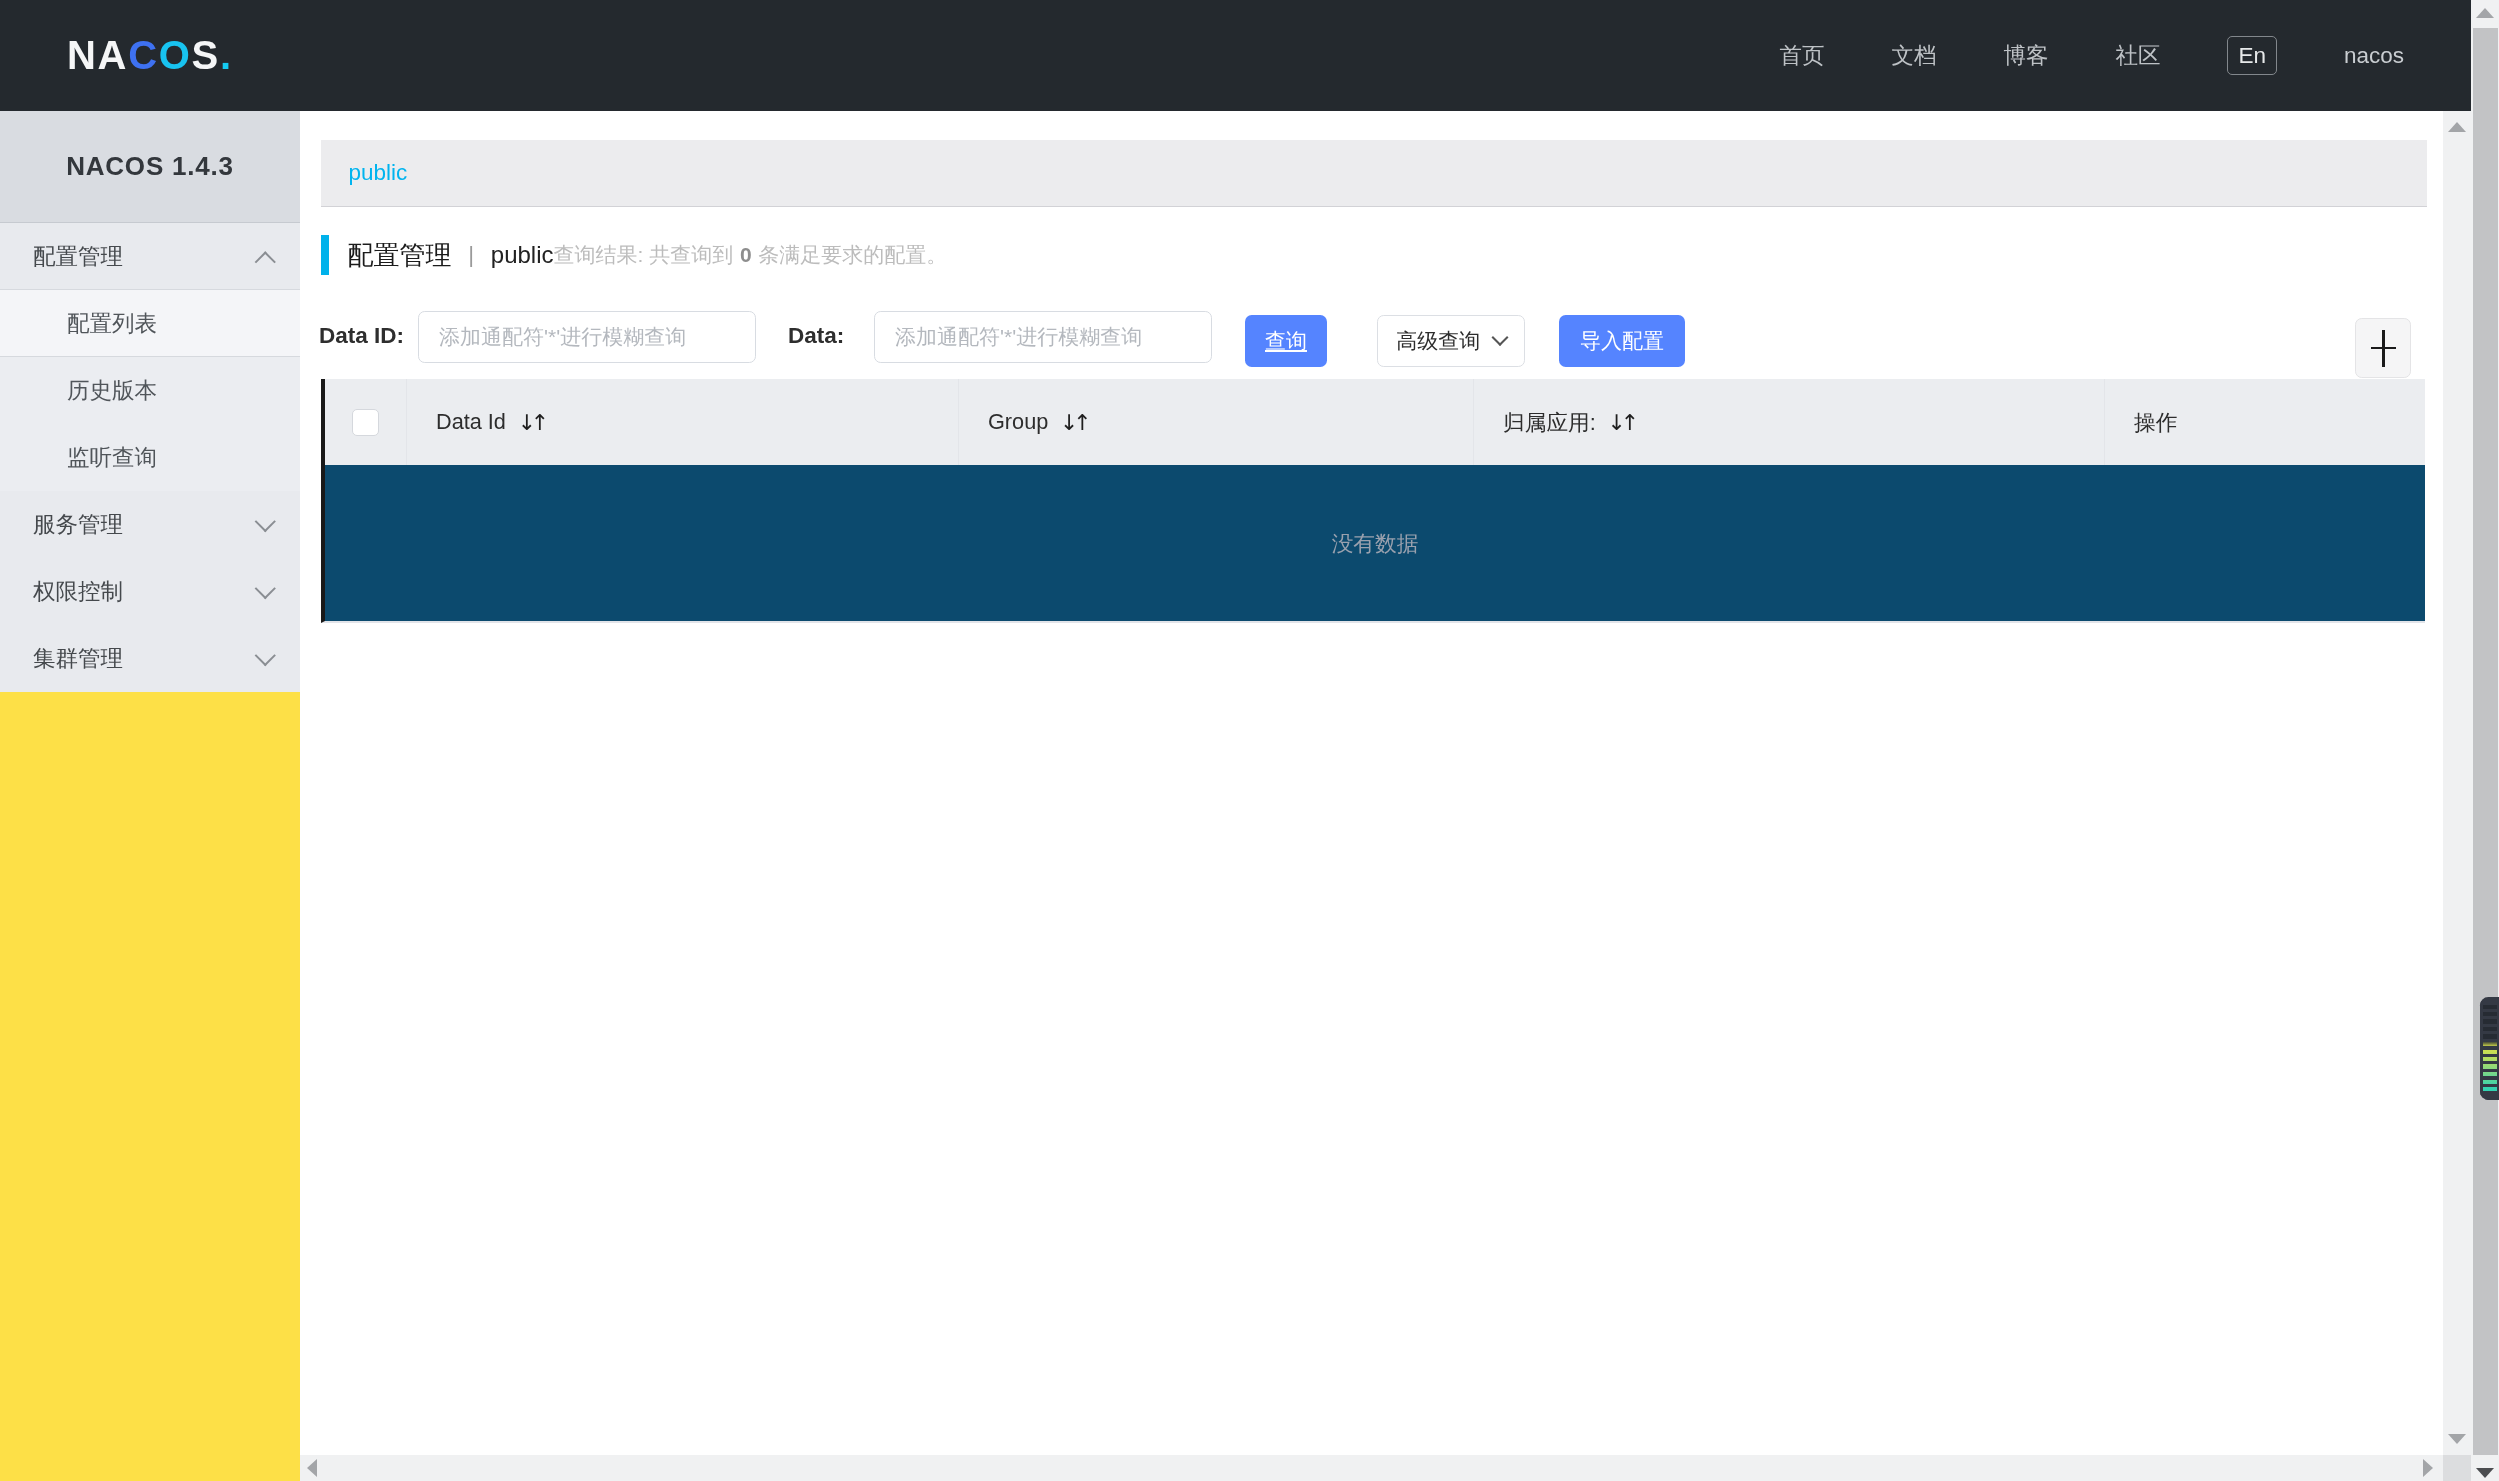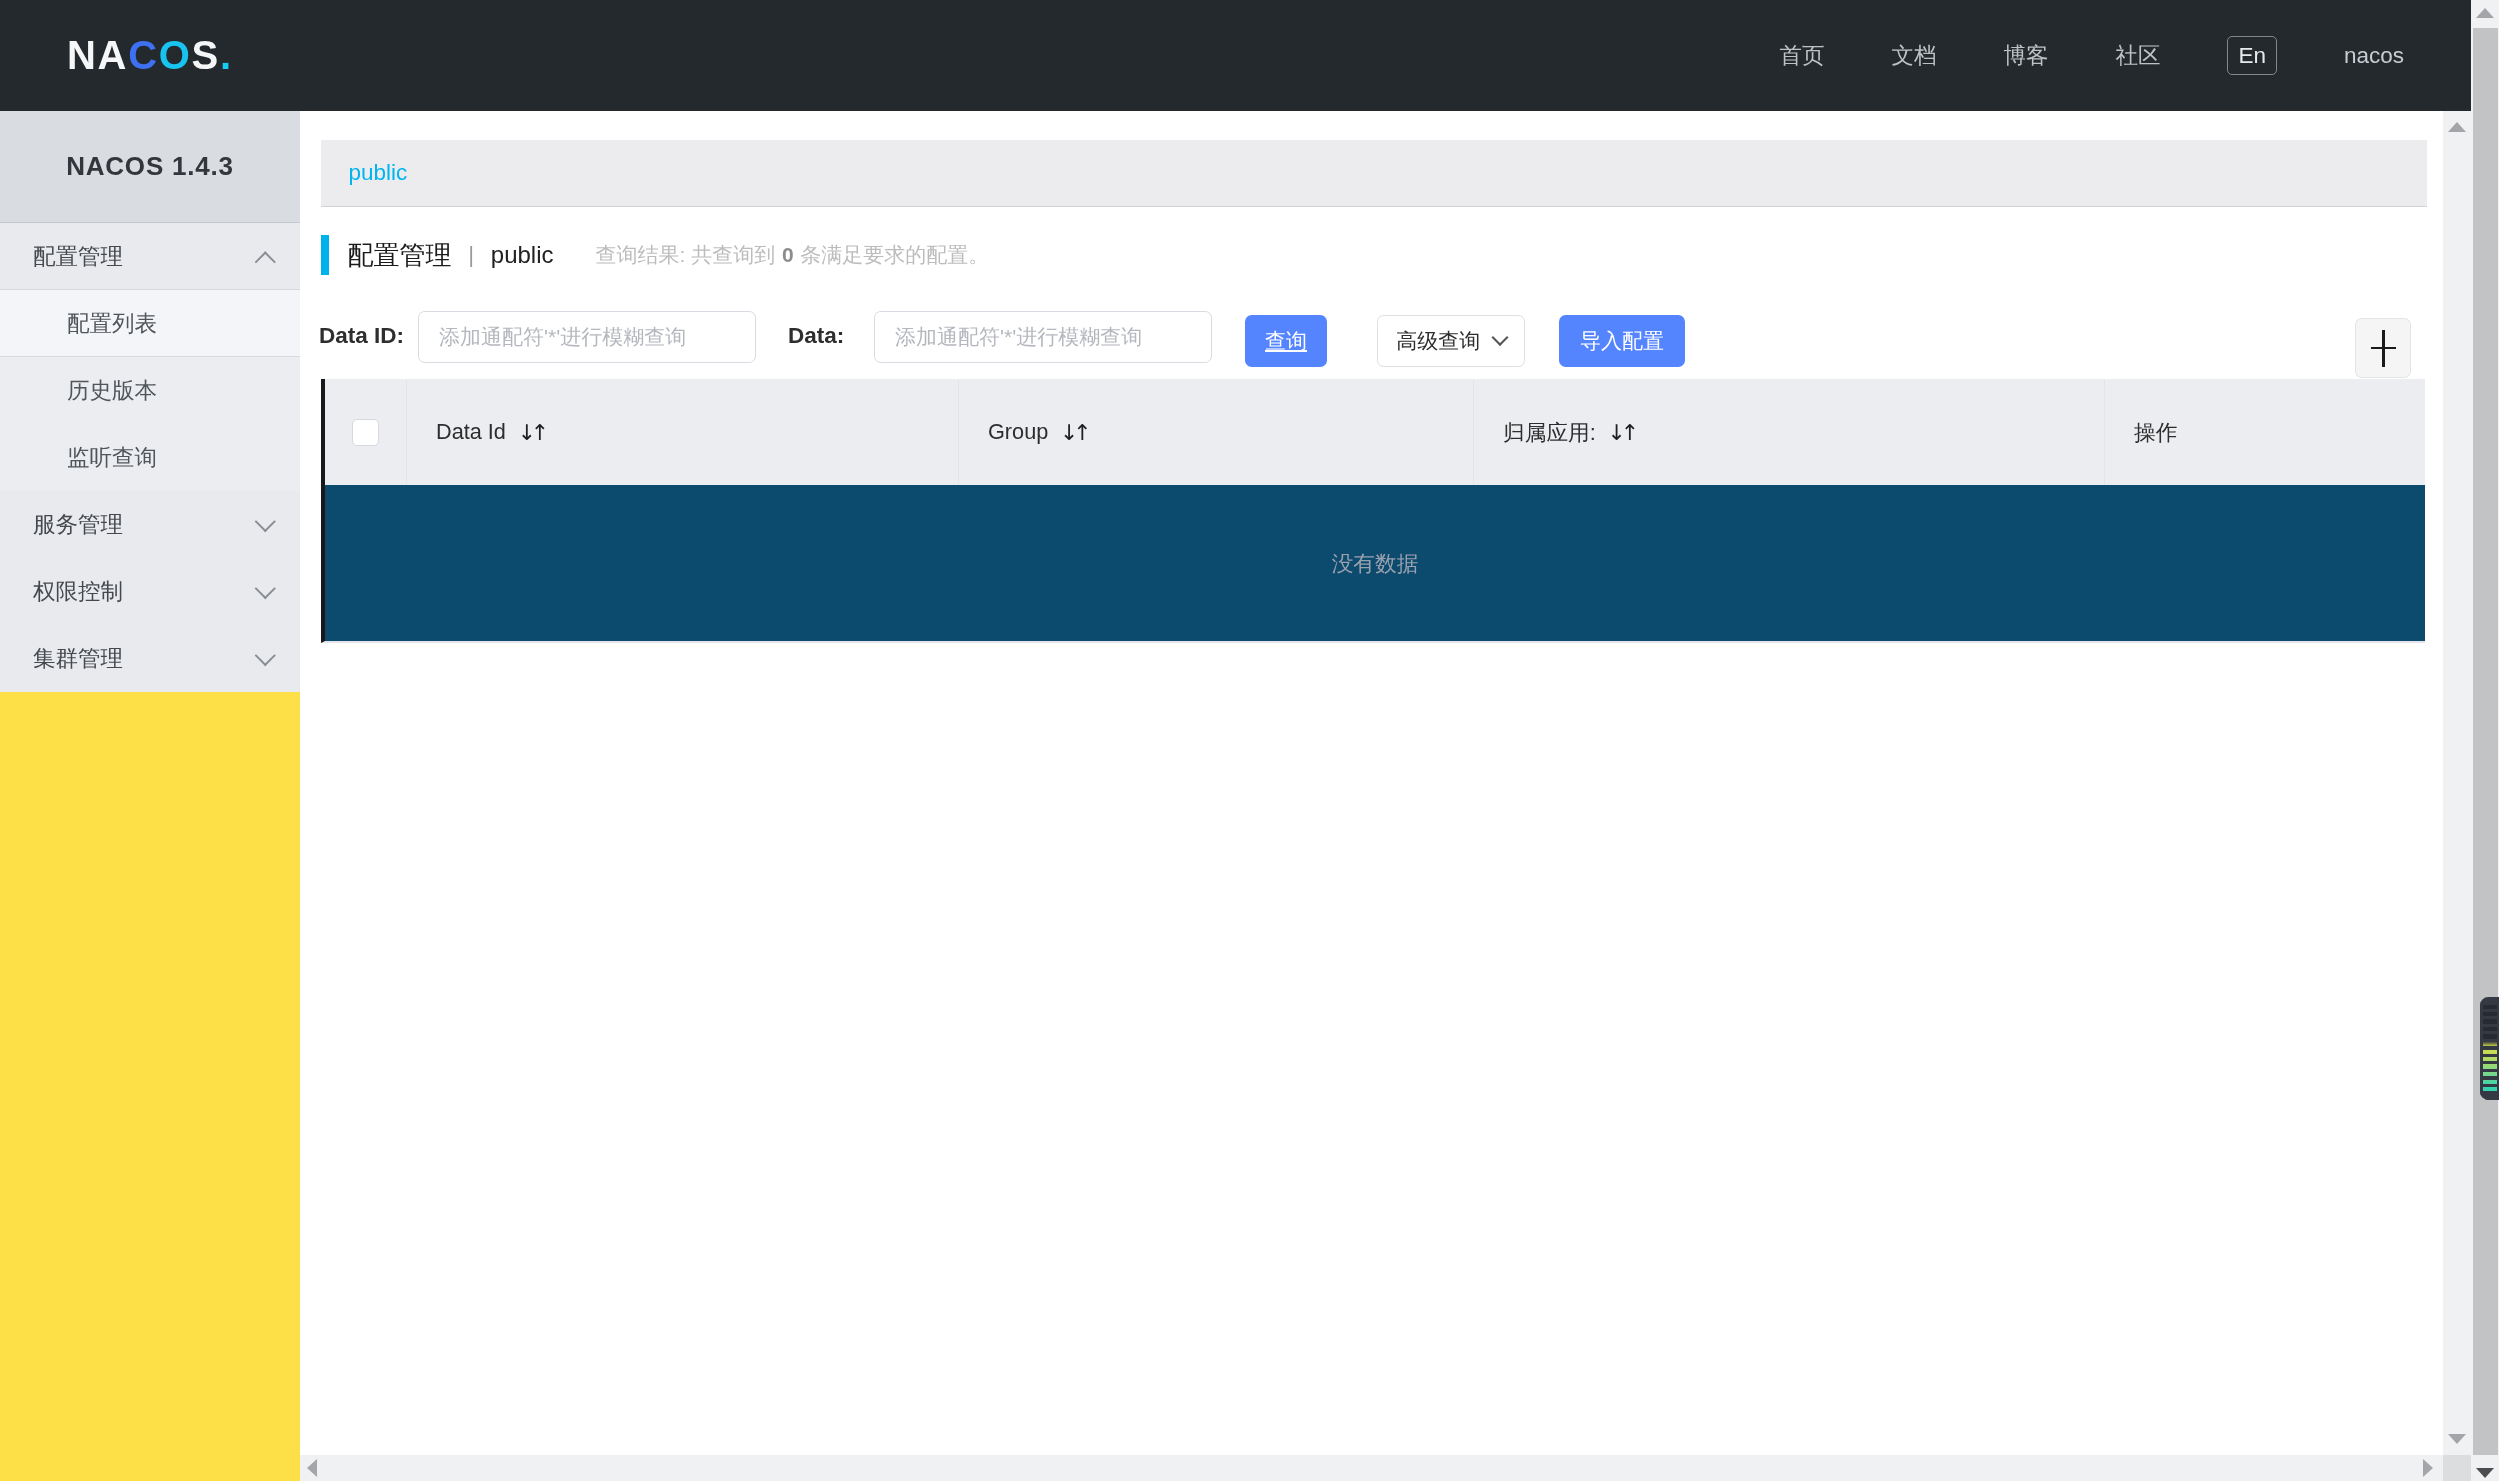--- a/index.html
+++ b/index.html
@@ -35,21 +35,21 @@
   .content{position:absolute;left:300px;top:111px;width:2143px;height:1344px;background:#fff;}
   .ns-bar{position:absolute;left:21px;top:29px;width:2106px;height:67px;background:#ececee;border-bottom:1.7px solid #d2d2d6;
     display:flex;align-items:center;box-sizing:border-box;}
   .ns-tab{margin-left:27.5px;font-size:22.5px;color:#00b4ef;cursor:pointer;}
 
   .title-row{position:absolute;left:21px;top:123px;height:42px;display:flex;align-items:center;}
   .title-accent{width:8.3px;height:40px;background:#00b2eb;margin-right:18.3px;}
   .page-title{font-size:26px;color:#1b1b1b;}
   .title-sep{font-size:22.5px;color:#9a9a9a;margin:0 16.7px;}
   .title-ns{font-size:24px;color:#222;}
-  .result-text{margin-left:42px;font-size:21px;color:#bcbcbc;}
+  .result-text{font-size:21px;color:#bcbcbc;}
   .result-count{font-weight:bold;color:#8d8d8d;margin:0 6.7px;}
 
   
   .frm-label{position:absolute;font-size:22.5px;font-weight:bold;color:#2e2e2e;top:212px;}
   .lbl-dataid{left:19px;}
   .lbl-group{left:488px;}
   .txt-input{position:absolute;top:200px;width:338px;height:52px;border:1.7px solid #d8dce2;border-radius:6.7px;box-sizing:border-box;
     padding:0 20px;font-size:21px;color:#333;outline:none;background:#fff;font-family:inherit;}
   .txt-input::placeholder{color:#b4b8be;}
   .inp-dataid{left:118px;}
@@ -62,21 +62,21 @@
   .btn-adv .chev-sm{display:inline-block;width:10px;height:10px;border-right:2.5px solid #555;border-bottom:2.5px solid #555;
     transform:rotate(45deg) translate(-2.5px,-2.5px);margin-left:13.3px;}
   .btn-import{left:1259px;width:126px;}
   .btn-add{position:absolute;left:2055px;top:207px;width:56px;height:60px;background:#f5f5f6;border:1.7px solid #e4e4e6;border-radius:6.7px;
     cursor:pointer;box-sizing:border-box;}
   .btn-add .plus-v{position:absolute;left:26px;top:10.8px;width:2.5px;height:37px;background:#1a1a1a;}
   .btn-add .plus-h{position:absolute;left:15px;top:27.5px;width:25px;height:2.5px;background:#1a1a1a;}
 
   
   .cfg-table{position:absolute;left:21px;top:268px;width:2104px;border-left:4.2px solid #191919;border-bottom:2.5px solid #e2e4e9;box-sizing:border-box;}
-  .t-header{display:flex;height:106px;background:#ebedf0;text-align:right;}
+  .t-header{display:flex;height:86px;background:#ebedf0;text-align:right;}
   .t-col{display:flex;align-items:center;box-sizing:border-box;font-size:21.7px;color:#2d2d2d;padding-left:29px;}
   .t-col + .t-col{border-left:1.7px solid #e3e5e9;}
   .col-check{width:81px;justify-content:center;padding-left:0;}
   .col-dataid{width:552px;}
   .col-group{width:515px;}
   .col-app{width:631px;}
   .col-op{flex:1;}
   .sort-icon{margin-left:11.7px;font-size:21.7px;color:#1f1f1f;letter-spacing:-5px;font-family:"DejaVu Sans",sans-serif;cursor:pointer;}
   .checkbox{width:25px;height:25px;background:#fff;border:1.7px solid #d5d8dd;border-radius:5px;cursor:pointer;}
   .t-body{height:156px;background:#0c4a6e;display:flex;align-items:center;justify-content:center;}

